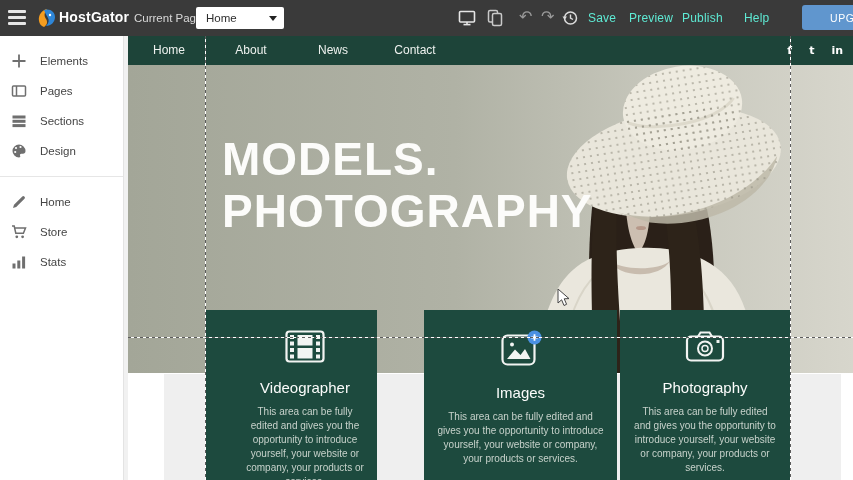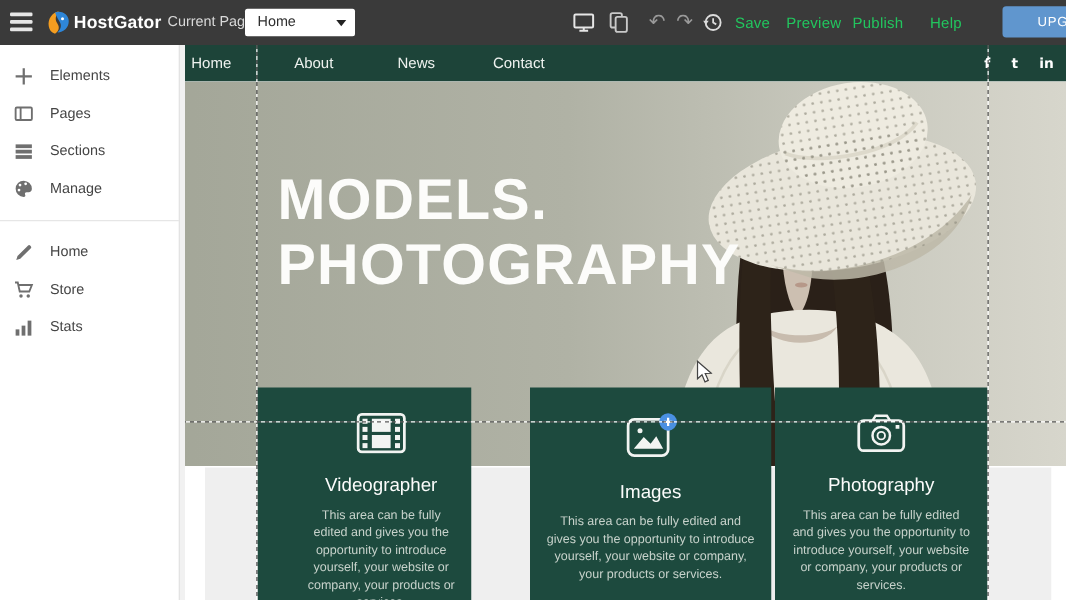--- a/index.html
+++ b/index.html
@@ -17,27 +17,27 @@
   .logo-ic { left:36px; top:7px; }
   .brand-txt { left:59px; top:9px; font-size:14px; font-weight:bold; color:#fff; letter-spacing:.2px; }
   .cp-label { left:134px; top:12px; font-size:11.5px; color:#d9d9d9; }
   .page-select { left:196px; top:7px; width:88px; height:22px; background:#fff; border-radius:2px;
                  cursor:pointer; }
   .page-select .val { left:10px; top:5px; font-size:11.5px; color:#2e2e2e; }
   .page-select .caret { right:7px; top:9px; width:0; height:0; border-left:4px solid transparent;
                         border-right:4px solid transparent; border-top:5px solid #222; }
   .tb-ic { top:9px; width:18px; height:18px; cursor:pointer; }
   .tb-glyph { font-size:16px; color:#9a9a9a; top:7px; cursor:pointer; font-family:"DejaVu Sans",sans-serif; }
-  .tb-btn { top:11px; font-size:12px; color:#22c55e; cursor:pointer; letter-spacing:.2px; }
+  .tb-btn { top:11px; font-size:12px; color:#5eead4; cursor:pointer; letter-spacing:.2px; }
   .upgrade { left:802px; top:5px; width:67px; height:25px; background:#6096ce; border:none;
              border-radius:3px; color:#fff; font-size:10.5px; letter-spacing:.6px; cursor:pointer;
              font-family:"Liberation Sans",sans-serif;padding-left:28px; }
 
   
-  .sidebar { position:absolute; left:0; top:36px; width:148px; height:444px; background:#fff; z-index:30; }
+  .sidebar { position:absolute; left:0; top:36px; width:128px; height:444px; background:#fff; z-index:30; }
   .sb-track { position:absolute; right:0; top:0; width:5px; height:100%; background:#f1f1f1; border-left:1px solid #e3e3e3; }
   .sb-item { position:relative; height:30px; display:flex; align-items:center; padding-left:10px; cursor:pointer; }
   .sb-list { padding-top:10px; }
   .sb-item .ic { width:17px; height:17px; display:flex; align-items:center; justify-content:center; }
   .sb-item .lbl { margin-left:13px; font-size:11.5px; color:#454545; }
   .sb-div { height:1px; background:#e6e6e6; margin:10px 0; }
 
   
   .stage { position:absolute; left:128px; top:36px; width:725px; height:444px; background:#fff; overflow:hidden; }
   .site-nav { position:absolute; left:0; top:0; width:725px; height:29px; background:#1d4439;
@@ -150,21 +150,21 @@
       </div>
       <div class="sb-item">
         <span class="ic">
           <svg width="16" height="16" viewBox="0 0 16 16">
               <path d="M8 1.5a6.5 6.5 0 1 0 0 13c1.2 0 1.6-.8 1.1-1.7-.5-.9 0-2 1.2-2h1.7c1.4 0 2.5-1.1 2.5-2.8A6.6 6.6 0 0 0 8 1.5Z" fill="#6f6f6f"></path>
               <circle cx="5" cy="5" r="1.1" fill="#fff"></circle>
               <circle cx="9.5" cy="4" r="1.1" fill="#fff"></circle>
               <circle cx="4.2" cy="9" r="1.1" fill="#fff"></circle>
             </svg>
           </span>
-        <span class="lbl">Manage</span>
+        <span class="lbl">Design</span>
       </div>
       <div class="sb-div"></div>
       <div class="sb-item">
         <span class="ic">
           <svg width="16" height="16" viewBox="0 0 16 16">
               <path d="M2 14 L3 10.8 L11.3 2.5 a1.4 1.4 0 0 1 2 0 l.2.2 a1.4 1.4 0 0 1 0 2 L5.2 13 Z" fill="#6f6f6f"></path>
             </svg>
           </span>
         <span class="lbl">Home</span>
       </div>

